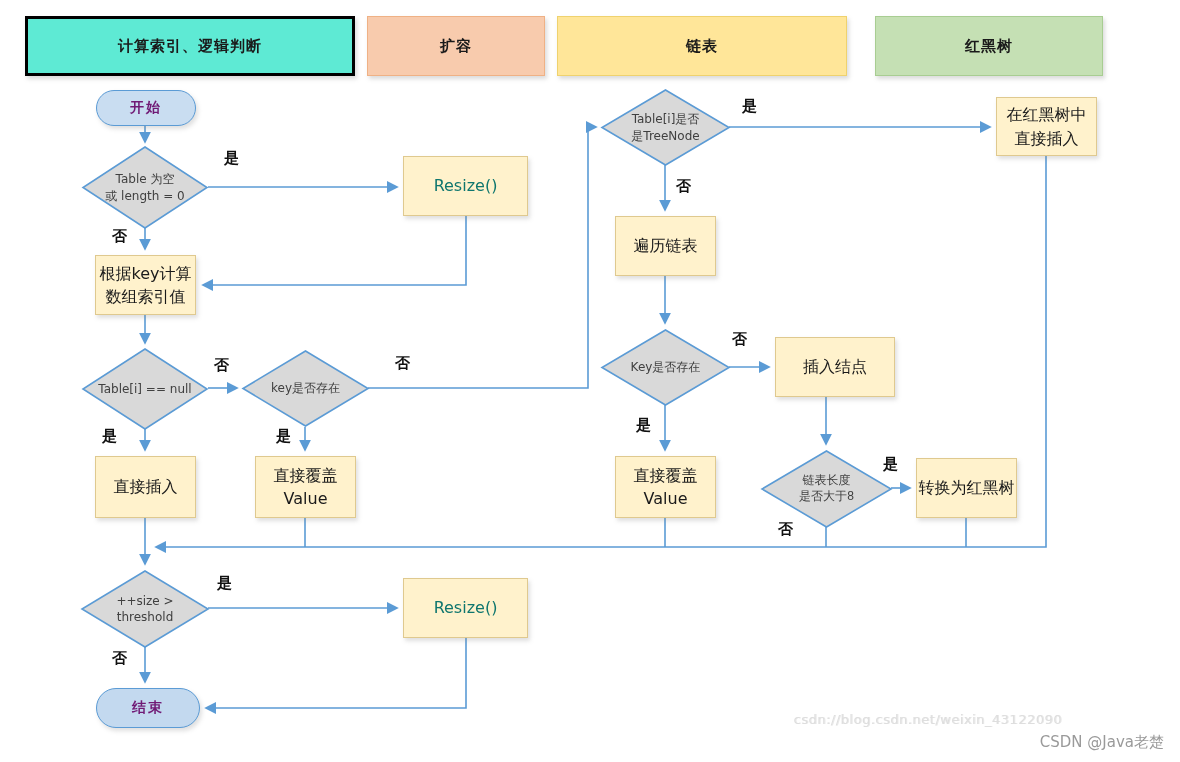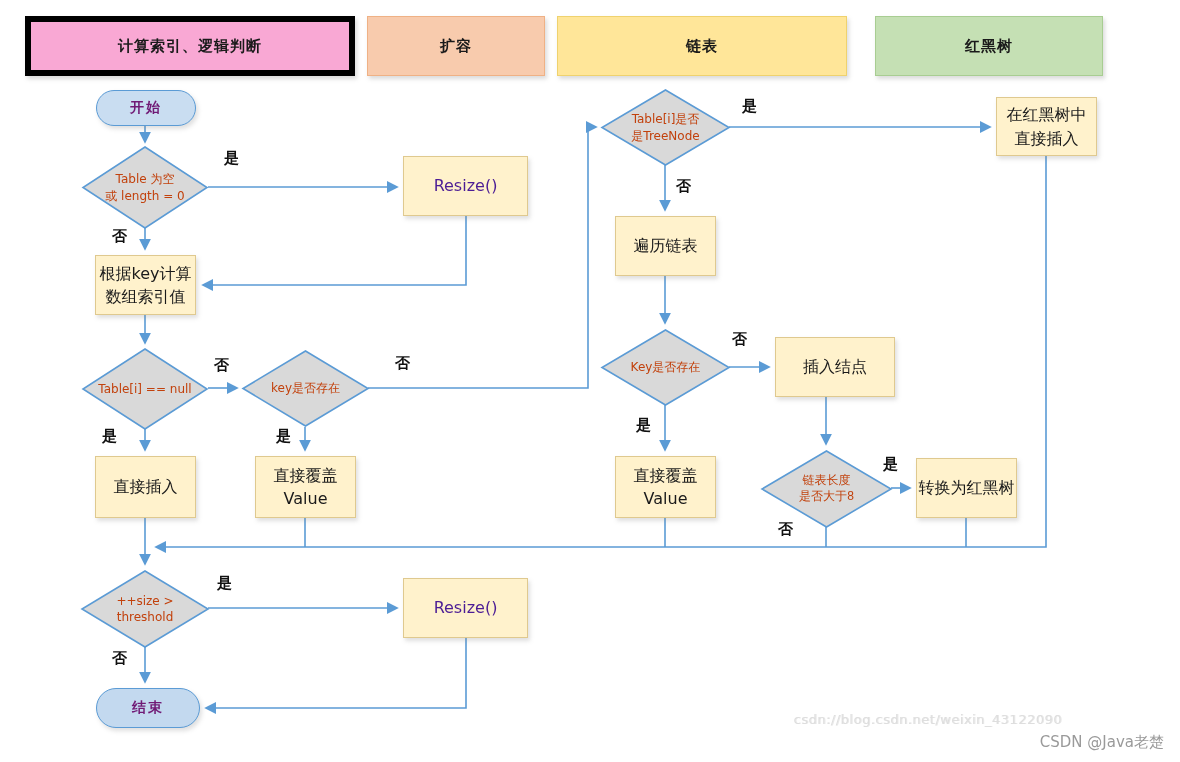--- a/index.html
+++ b/index.html
@@ -9,44 +9,44 @@
     position:relative; width:1180px; height:762px; background:#ffffff;
     overflow:hidden;
   }
   #wires { position:absolute; left:0; top:0; width:1180px; height:762px; pointer-events:none; }
 
   .hdr {
     position:absolute; display:flex; align-items:center; justify-content:center;
     font-size:15px; font-weight:bold; color:#1a1a1a; letter-spacing:1px;
     box-shadow:2px 3px 4px rgba(130,130,130,0.28);
   }
-  .hdr-blue  { background:#f9a8d4; border:6px solid #000000; }
+  .hdr-blue  { background:#5eead4; border:3px solid #000000; }
   .hdr-orange{ background:#F8CBAD; border:1px solid #EFB185; }
   .hdr-yellow{ background:#FFE699; border:1px solid #EFD26E; }
   .hdr-green { background:#C5E0B4; border:1px solid #A8CD92; }
 
   .oval {
     position:absolute; display:flex; align-items:center; justify-content:center;
     background:#C9DDF1; border:1.6px solid #5B9BD5; border-radius:20px;
     font-size:14px; font-weight:bold; color:#701a75; letter-spacing:2px;
     box-shadow:2px 3px 4px rgba(130,130,130,0.25);
   }
   .rect {
     position:absolute; display:flex; align-items:center; justify-content:center;
     background:#FFF2CC; border:1px solid #DFC98F;
     font-size:16px; color:#1a1a1a; text-align:center; white-space:pre-line;
     line-height:1.45; box-shadow:2px 3px 4px rgba(130,130,130,0.25);
   }
-  .rect.big { font-size:16px; color:#4c1d95; }
+  .rect.big { font-size:16px; color:#0f766e; }
   .diamond { position:absolute; }
   .diamond svg { position:absolute; left:0; top:0; width:100%; height:100%; overflow:visible; }
   .diamond polygon { fill:#D9D9D9; stroke:#5B9BD5; stroke-width:1.6; vector-effect:non-scaling-stroke; }
   .dtext {
     position:absolute; inset:0; display:flex; align-items:center; justify-content:center;
-    font-size:12px; color:#c2410c; text-align:center; white-space:pre-line; line-height:1.35;
+    font-size:12px; color:#404040; text-align:center; white-space:pre-line; line-height:1.35;
   }
   .branch {
     position:absolute; font-size:15px; font-weight:bold; color:#111;
   }
   .wm-url {
     position:absolute; right:118px; top:712px; font-size:13px; color:#dedede;
     text-shadow:1px 0 0 #e9e9e9; letter-spacing:0.5px;
   }
   .wm-credit {
     position:absolute; right:16px; top:733px; font-size:15px; color:#9a9a9a;

